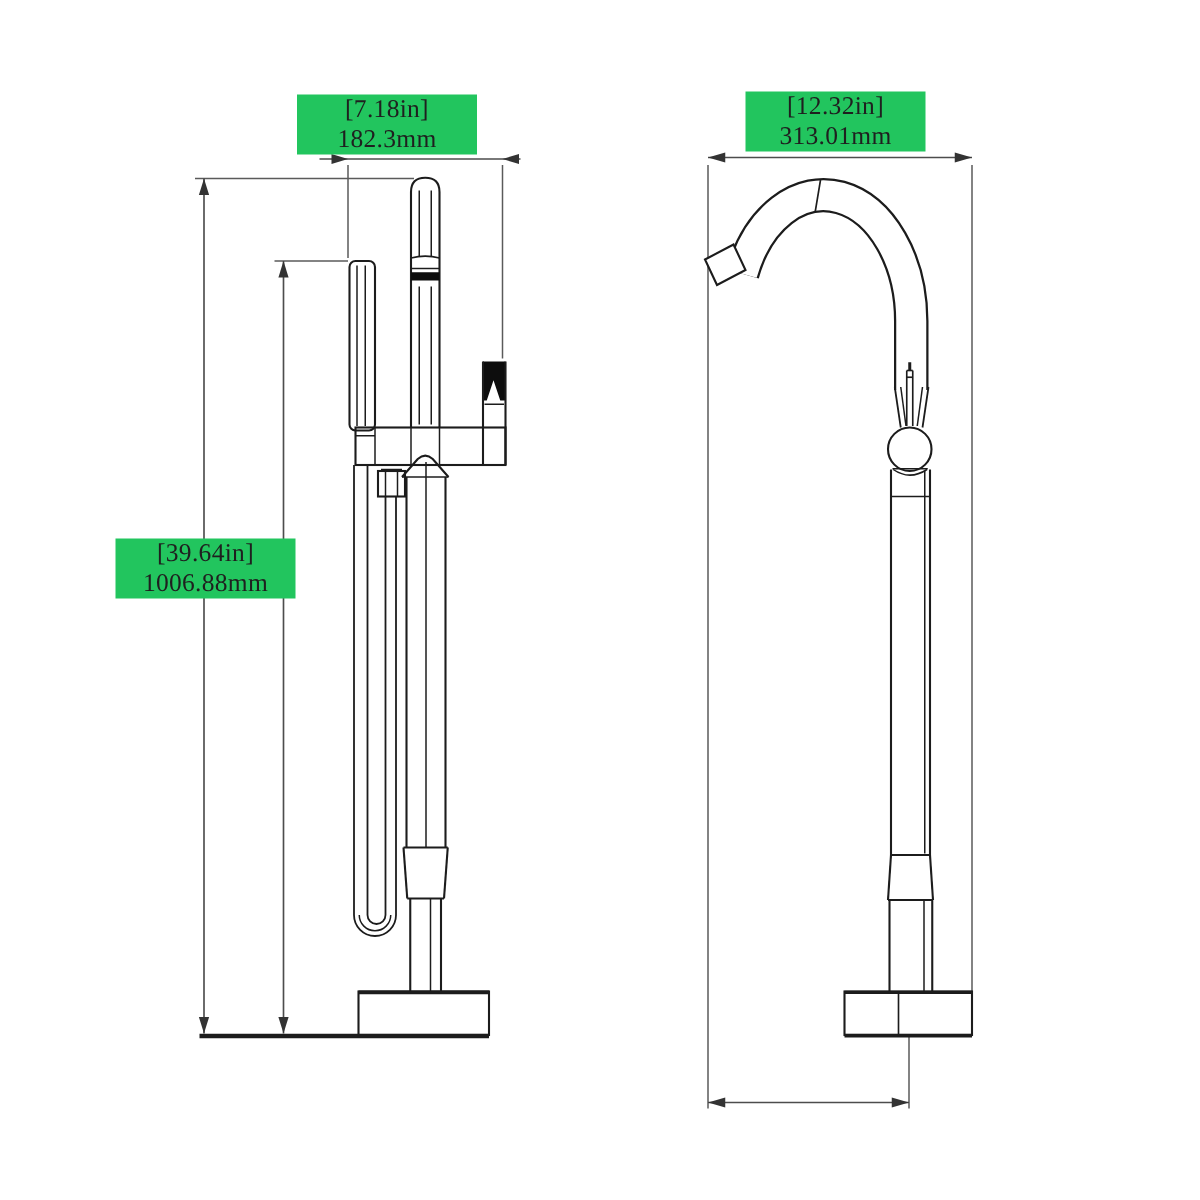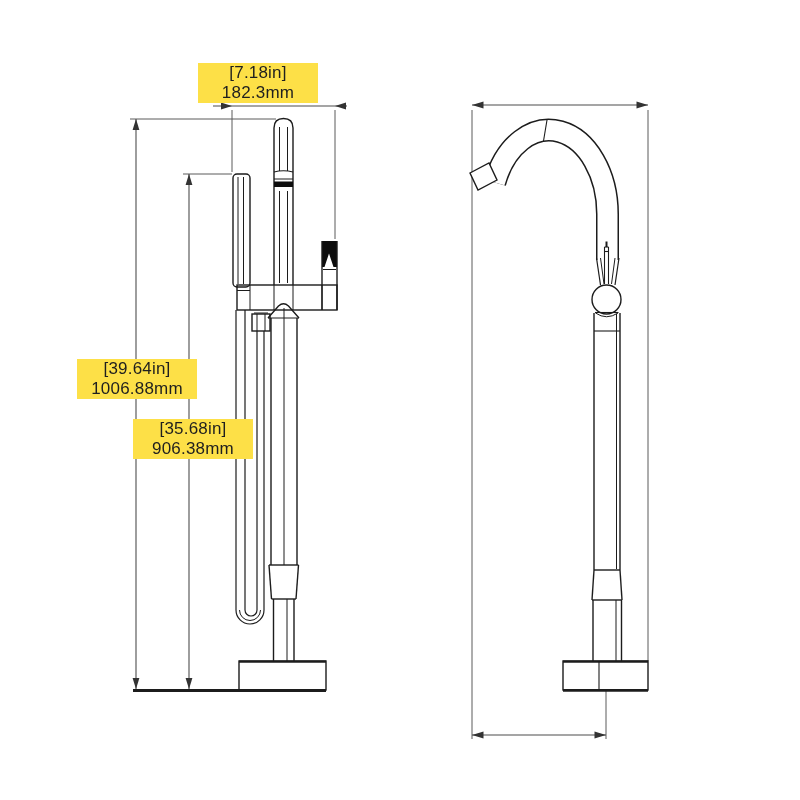--- a/index.html
+++ b/index.html
@@ -3,25 +3,26 @@
 <meta charset="utf-8">
 <style>
   html,body{margin:0;padding:0;background:#ffffff;}
   body{width:800px;height:800px;position:relative;font-family:"Liberation Sans",sans-serif;}
   .stage{position:absolute;left:0;top:0;width:800px;height:800px;}
   svg{position:absolute;left:0;top:0;}
   .dim-label{
     position:absolute;
     text-align:center;
     color:#1f1f1f;
-    background:#fde047;
+    background:#22c55e;
     font-size:17px;
     line-height:1.18;
     letter-spacing:.2px;
     z-index:5;
+    font-family:Liberation Serif, serif;
   }
   .dim-label span{display:block;white-space:nowrap;}
 </style>
 </head>
 <body>
 
 <div class="stage">
 
 <svg width="800" height="800" viewBox="0 0 800 800">
 
@@ -191,25 +192,25 @@
       <line x1="563" y1="690.4" x2="648" y2="690.4" stroke-width="2.6"></line>
     </g>
   </g>
 </svg>
 
   <div class="dim-label" style="left:198px;top:63px;width:120px;">
     <span>[7.18in]</span>
     <span>182.3mm</span>
   </div>
 
+  <div class="dim-label" style="left:497px;top:61px;width:120px;">
+    <span>[12.32in]</span>
+    <span>313.01mm</span>
+  </div>
 
   <div class="dim-label" style="left:77px;top:359px;width:120px;">
     <span>[39.64in]</span>
     <span>1006.88mm</span>
   </div>
 
-  <div class="dim-label" style="left:133px;top:419px;width:120px;">
-    <span>[35.68in]</span>
-    <span>906.38mm</span>
-  </div>
 
 
 </div>
 
 </body></html>

